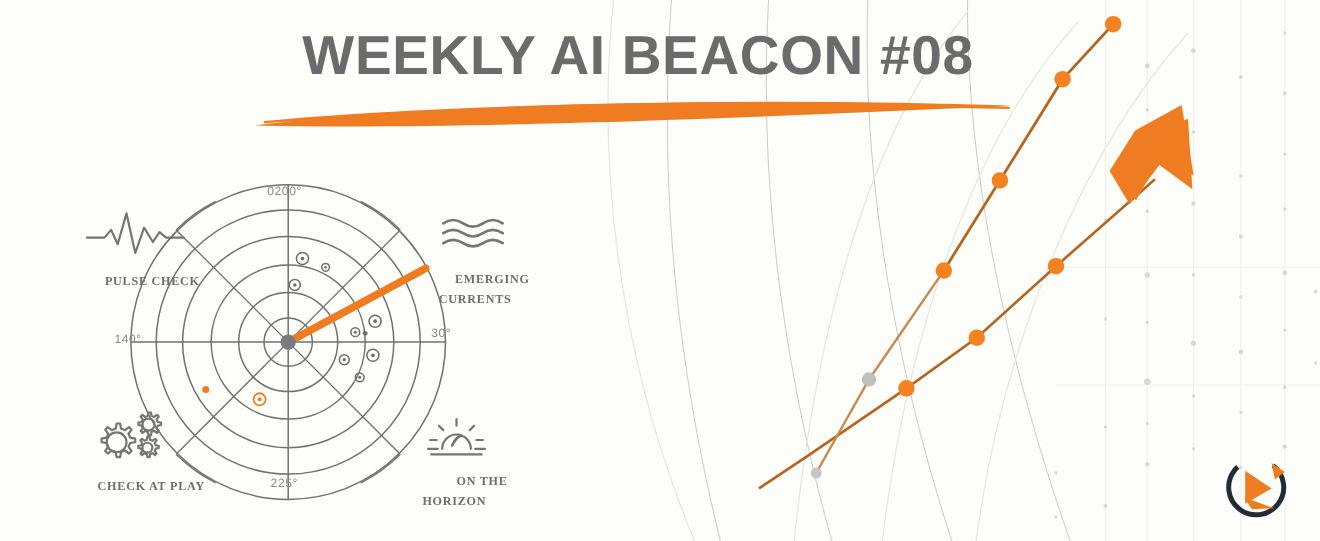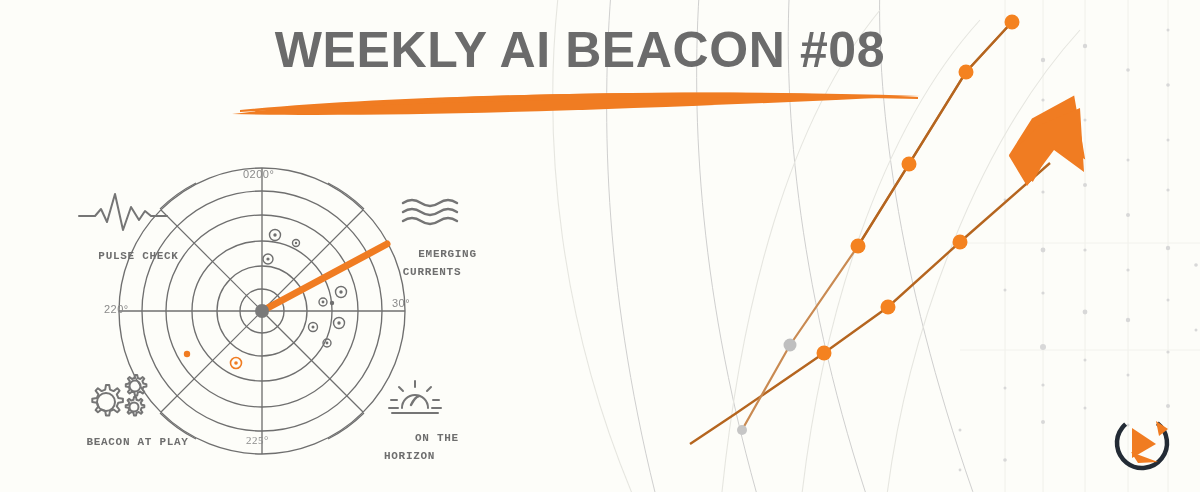--- a/index.html
+++ b/index.html
@@ -25,34 +25,34 @@
     white-space:nowrap;
   }
   .underline-svg{position:absolute;left:-10px;top:62px;width:700px;height:40px;}
 
   
   .feat{position:absolute;text-align:center;}
   .feat .ficon{display:block;margin:0 auto 7px auto;}
   .feat .flabel{
     font-size:11px;font-weight:bold;color:#6E6E6E;
     letter-spacing:0.7px;line-height:13px;white-space:pre-line;
-    font-family:Liberation Mono, monospace;
+    font-family:Liberation Serif, serif;
     padding-left:31px;
   }
   #feat-pulse{left:48px;top:190px;width:150px;}
   #feat-currents{left:372px;top:196px;width:120px;text-align:center;}
   #feat-currents .ficon{margin-left:0;}
   #feat-forces{left:42px;top:372px;width:160px;}
   #feat-horizon{left:372px;top:378px;width:130px;text-align:left;margin-left:12px;}
   #feat-horizon .ficon{margin-left:0;}
 
   
   .deg{position:absolute;font-size:11px;color:#8A8A8A;font-family:"Liberation Sans", sans-serif;letter-spacing:0.5px;text-align:right;}
   #deg-top{left:243px;top:168px;}
-  #deg-bottom{left:246px;top:434px;font-family:Liberation Serif, serif;}
+  #deg-bottom{left:246px;top:434px;}
   #deg-left{left:104px;top:303px;}
   #deg-right{left:392px;top:297px;}
 </style>
 </head>
 <body>
 
 <div id="stage">
 
   <svg id="bg" viewBox="0 0 1200 492">
     <rect x="0" y="0" width="1200" height="492" fill="#FDFDF9"></rect>
@@ -256,21 +256,21 @@
         <g fill="none" stroke="#757575" stroke-width="2" stroke-linejoin="round">
           <circle cx="27" cy="30" r="9"></circle>
           <path d="M27 13 l3.2 0 .8 4.6 3.6 1.5 3.7-2.8 2.3 2.3-2.8 3.7 1.5 3.6 4.6.8 0 3.2-4.6.8-1.5 3.6 2.8 3.7-2.3 2.3-3.7-2.8-3.6 1.5-.8 4.6-3.2 0-.8-4.6-3.6-1.5-3.7 2.8-2.3-2.3 2.8-3.7-1.5-3.6-4.6-.8 0-3.2 4.6-.8 1.5-3.6-2.8-3.7 2.3-2.3 3.7 2.8 3.6-1.5z"></path>
           <circle cx="56" cy="14" r="5.5"></circle>
           <path d="M56 3 l2.2 0 .6 3 2.4 1 2.5-1.9 1.6 1.6-1.9 2.5 1 2.4 3 .6 0 2.2-3 .6-1 2.4 1.9 2.5-1.6 1.6-2.5-1.9-2.4 1-.6 3-2.2 0-.6-3-2.4-1-2.5 1.9-1.6-1.6 1.9-2.5-1-2.4-3-.6 0-2.2 3-.6 1-2.4-1.9-2.5 1.6-1.6 2.5 1.9 2.4-1z"></path>
           <circle cx="55" cy="35" r="4.5"></circle>
           <path d="M55 25 l2 0 .5 2.7 2.2.9 2.3-1.7 1.4 1.4-1.7 2.3.9 2.2 2.7.5 0 2-2.7.5-.9 2.2 1.7 2.3-1.4 1.4-2.3-1.7-2.2.9-.5 2.7-2 0-.5-2.7-2.2-.9-2.3 1.7-1.4-1.4 1.7-2.3-.9-2.2-2.7-.5 0-2 2.7-.5.9-2.2-1.7-2.3 1.4-1.4 2.3 1.7 2.2-.9z"></path>
         </g>
       </svg>
     </span>
-    <span class="flabel">BEACON AT PLAY</span>
+    <span class="flabel">CHECK AT PLAY</span>
   </div>
 
   <div class="feat" id="feat-horizon">
     <span class="ficon">
       <svg width="62" height="38" viewBox="0 0 62 38">
         <g stroke="#757575" stroke-width="2" stroke-linecap="round" fill="none">
           <path d="M18 30 a13 13 0 0 1 26 0"></path>
           <line x1="31" y1="3" x2="31" y2="9"></line>
           <line x1="15" y1="9" x2="19" y2="13"></line>
           <line x1="47" y1="9" x2="43" y2="13"></line>
@@ -281,16 +281,16 @@
           <line x1="8" y1="35" x2="54" y2="35"></line>
           <path d="M27 27 q4 -8 8 -9" stroke-width="2.4"></path>
         </g>
       </svg>
     </span>
     <span class="flabel">ON THE HORIZON</span>
   </div>
 
   <div class="deg" id="deg-top">0200°</div>
   <div class="deg" id="deg-bottom">225°</div>
-  <div class="deg" id="deg-left">220°</div>
+  <div class="deg" id="deg-left">140°</div>
   <div class="deg" id="deg-right">30°</div>
 
 </div>
 
 </body></html>

